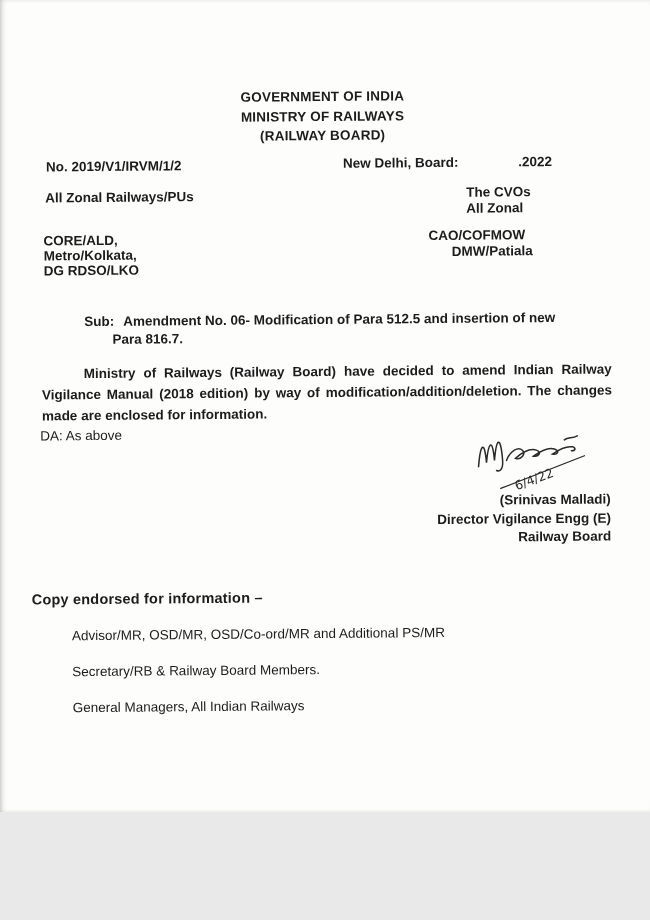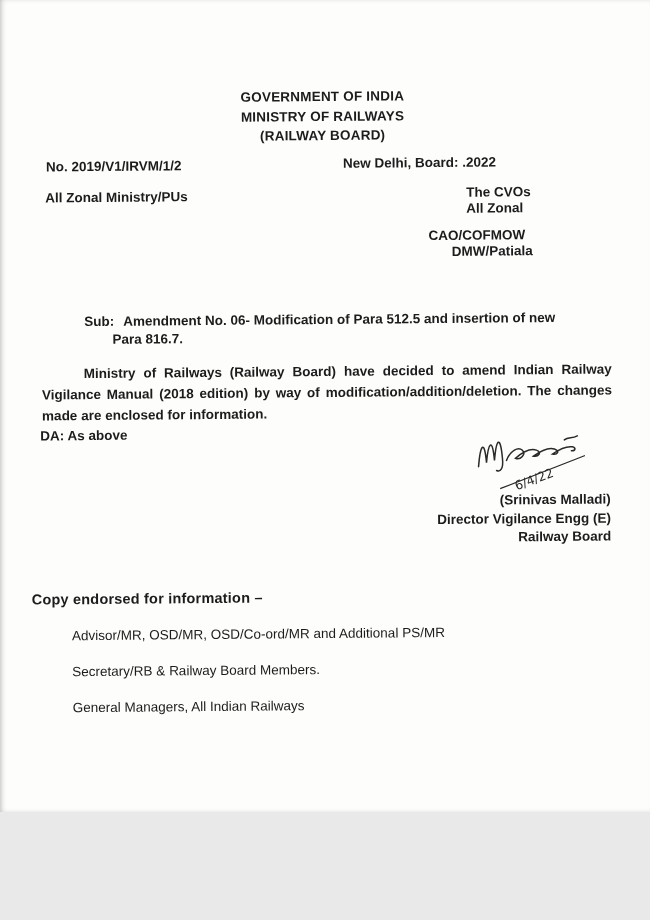--- a/index.html
+++ b/index.html
@@ -17,40 +17,40 @@
   .skew { position:absolute; inset:0; transform:rotate(-0.5deg); transform-origin:50% 50%; }
 
   .letterhead {
     position:absolute; top:87px; left:0; width:100%;
     text-align:center; font-weight:bold; font-size:13.5px; line-height:19.5px;
     letter-spacing:.2px;
   }
 
   .ref-number { position:absolute; top:157px; left:48px; font-weight:bold; font-size:13.5px; }
   .date-group { position:absolute; top:156px; left:345px; font-weight:bold; font-size:13.5px; }
-  .date-group .year { display:inline-block; }
+  .date-group .year { display:inline-block; margin-left:56px; }
 
   .addr { position:absolute; font-weight:bold; font-size:13.5px; line-height:15.5px; }
   .addr-g1-left  { top:188px; left:47px; }
   .addr-g1-right { top:186px; left:468px; }
   .addr-g2-left  { top:231px; left:45px; line-height:15px; }
   .addr-g2-right { top:229px; left:430px; }
   .addr-g2-right .indent { margin-left:23px; }
 
   .subject { position:absolute; top:311px; left:85px; width:500px; font-weight:bold; font-size:13.5px; line-height:18px; }
   .subject .subject-label { margin-right:9px; }
   .subject .line2 { margin-left:28px; }
 
   .body-para {
     position:absolute; top:361px; left:42px; width:570px;
     font-weight:bold; font-size:13.5px; line-height:21px;
     text-align:justify; text-indent:42px;
   }
 
-  .da-note { position:absolute; top:426px; left:40px; font-weight:bold; font-size:13.5px; }
+  .da-note { position:absolute; top:426px; left:40px; font-weight:normal; font-size:13.5px; }
 
   .sign-visual { position:absolute; top:428px; left:470px; width:134px; height:76px; }
 
   .sign-block {
     position:absolute; top:493px; right:40px;
     text-align:right; font-weight:bold; font-size:13.5px; line-height:18.5px;
   }
 
   .copy-heading { position:absolute; top:589px; left:30px; font-weight:bold; font-size:14.5px; letter-spacing:.2px; }
   .copy-items { position:absolute; top:626px; left:70px; font-size:13.5px; }
@@ -74,28 +74,33 @@
     </div>
 
     <div class="ref-number">No. 2019/V1/IRVM/1/2</div>
 
     <div class="date-group">
       <span>New Delhi, Board:</span>
       <span class="year">.2022</span>
     </div>
 
     <div class="addr addr-g1-left">
-      <div>All Zonal Ministry/PUs</div>
+      <div>All Zonal Railways/PUs</div>
     </div>
 
     <div class="addr addr-g1-right">
       <div>The CVOs</div>
       <div>All Zonal</div>
     </div>
 
+    <div class="addr addr-g2-left">
+      <div>CORE/ALD,</div>
+      <div>Metro/Kolkata,</div>
+      <div>DG RDSO/LKO</div>
+    </div>
 
     <div class="addr addr-g2-right">
       <div>CAO/COFMOW</div>
       <div class="indent">DMW/Patiala</div>
     </div>
 
     <div class="subject">
       <div>
         <span class="subject-label">Sub:</span><span>Amendment No. 06- Modification of Para 512.5 and insertion of new</span>
       </div>

